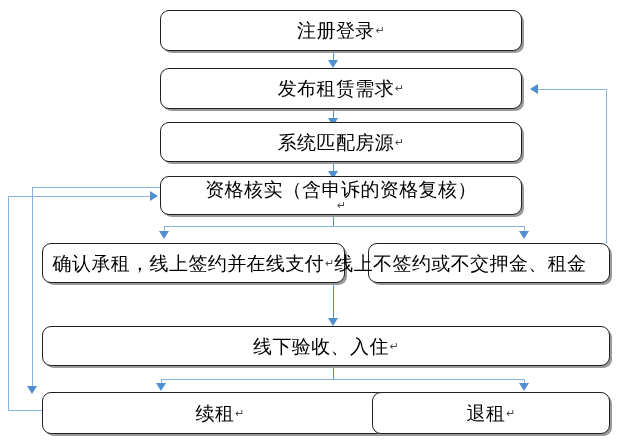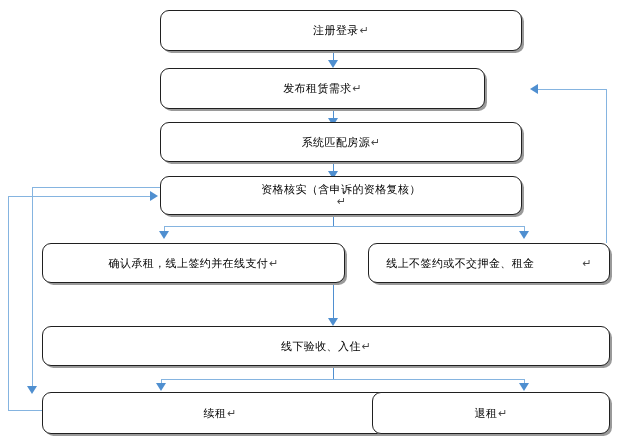--- a/index.html
+++ b/index.html
@@ -24,21 +24,21 @@
     border: 1.2px solid #202020;
     border-radius: 9px;
     background: #ffffff;
     box-shadow: 2.5px 2.5px 0 -0.5px #9a9a9a;
     display: flex;
     align-items: center;
     justify-content: center;
     z-index: 3;
   }
   .node .label {
-    font-size: 11px;
+    font-size: 19px;
     color: #000000;
     line-height: 1;
     letter-spacing: 0.4px;
     white-space: nowrap;
   }
   .pilcrow {
     font-size: 11px;
     color: #4a4a4a;
     vertical-align: 2px;
     margin-left: 1px;
@@ -128,21 +128,21 @@
 
   <div class="conn-h" style="left:32px; top:187px; width:130px;"></div>
   <div class="conn-v light" style="left:32px; top:187px; height:205px;"></div>
   <div class="arrow-down" style="left:27px; top:386px;"></div>
 
   <div class="node" style="left:160px; top:10px; width:362px; height:41px;">
     <span class="label">注册登录</span>
       <span class="pilcrow">↵</span>
   </div>
 
-  <div class="node" style="left:160px; top:68px; width:325px; height:41px;">
+  <div class="node" style="left:160px; top:68px; width:362px; height:41px;">
     <span class="label">发布租赁需求</span>
       <span class="pilcrow">↵</span>
   </div>
 
   <div class="node" style="left:160px; top:122px; width:362px; height:40px;">
     <span class="label">系统匹配房源</span>
       <span class="pilcrow">↵</span>
   </div>
 
   <div class="node" style="left:160px; top:176px; width:362px; height:39px;flex-direction:column;">

